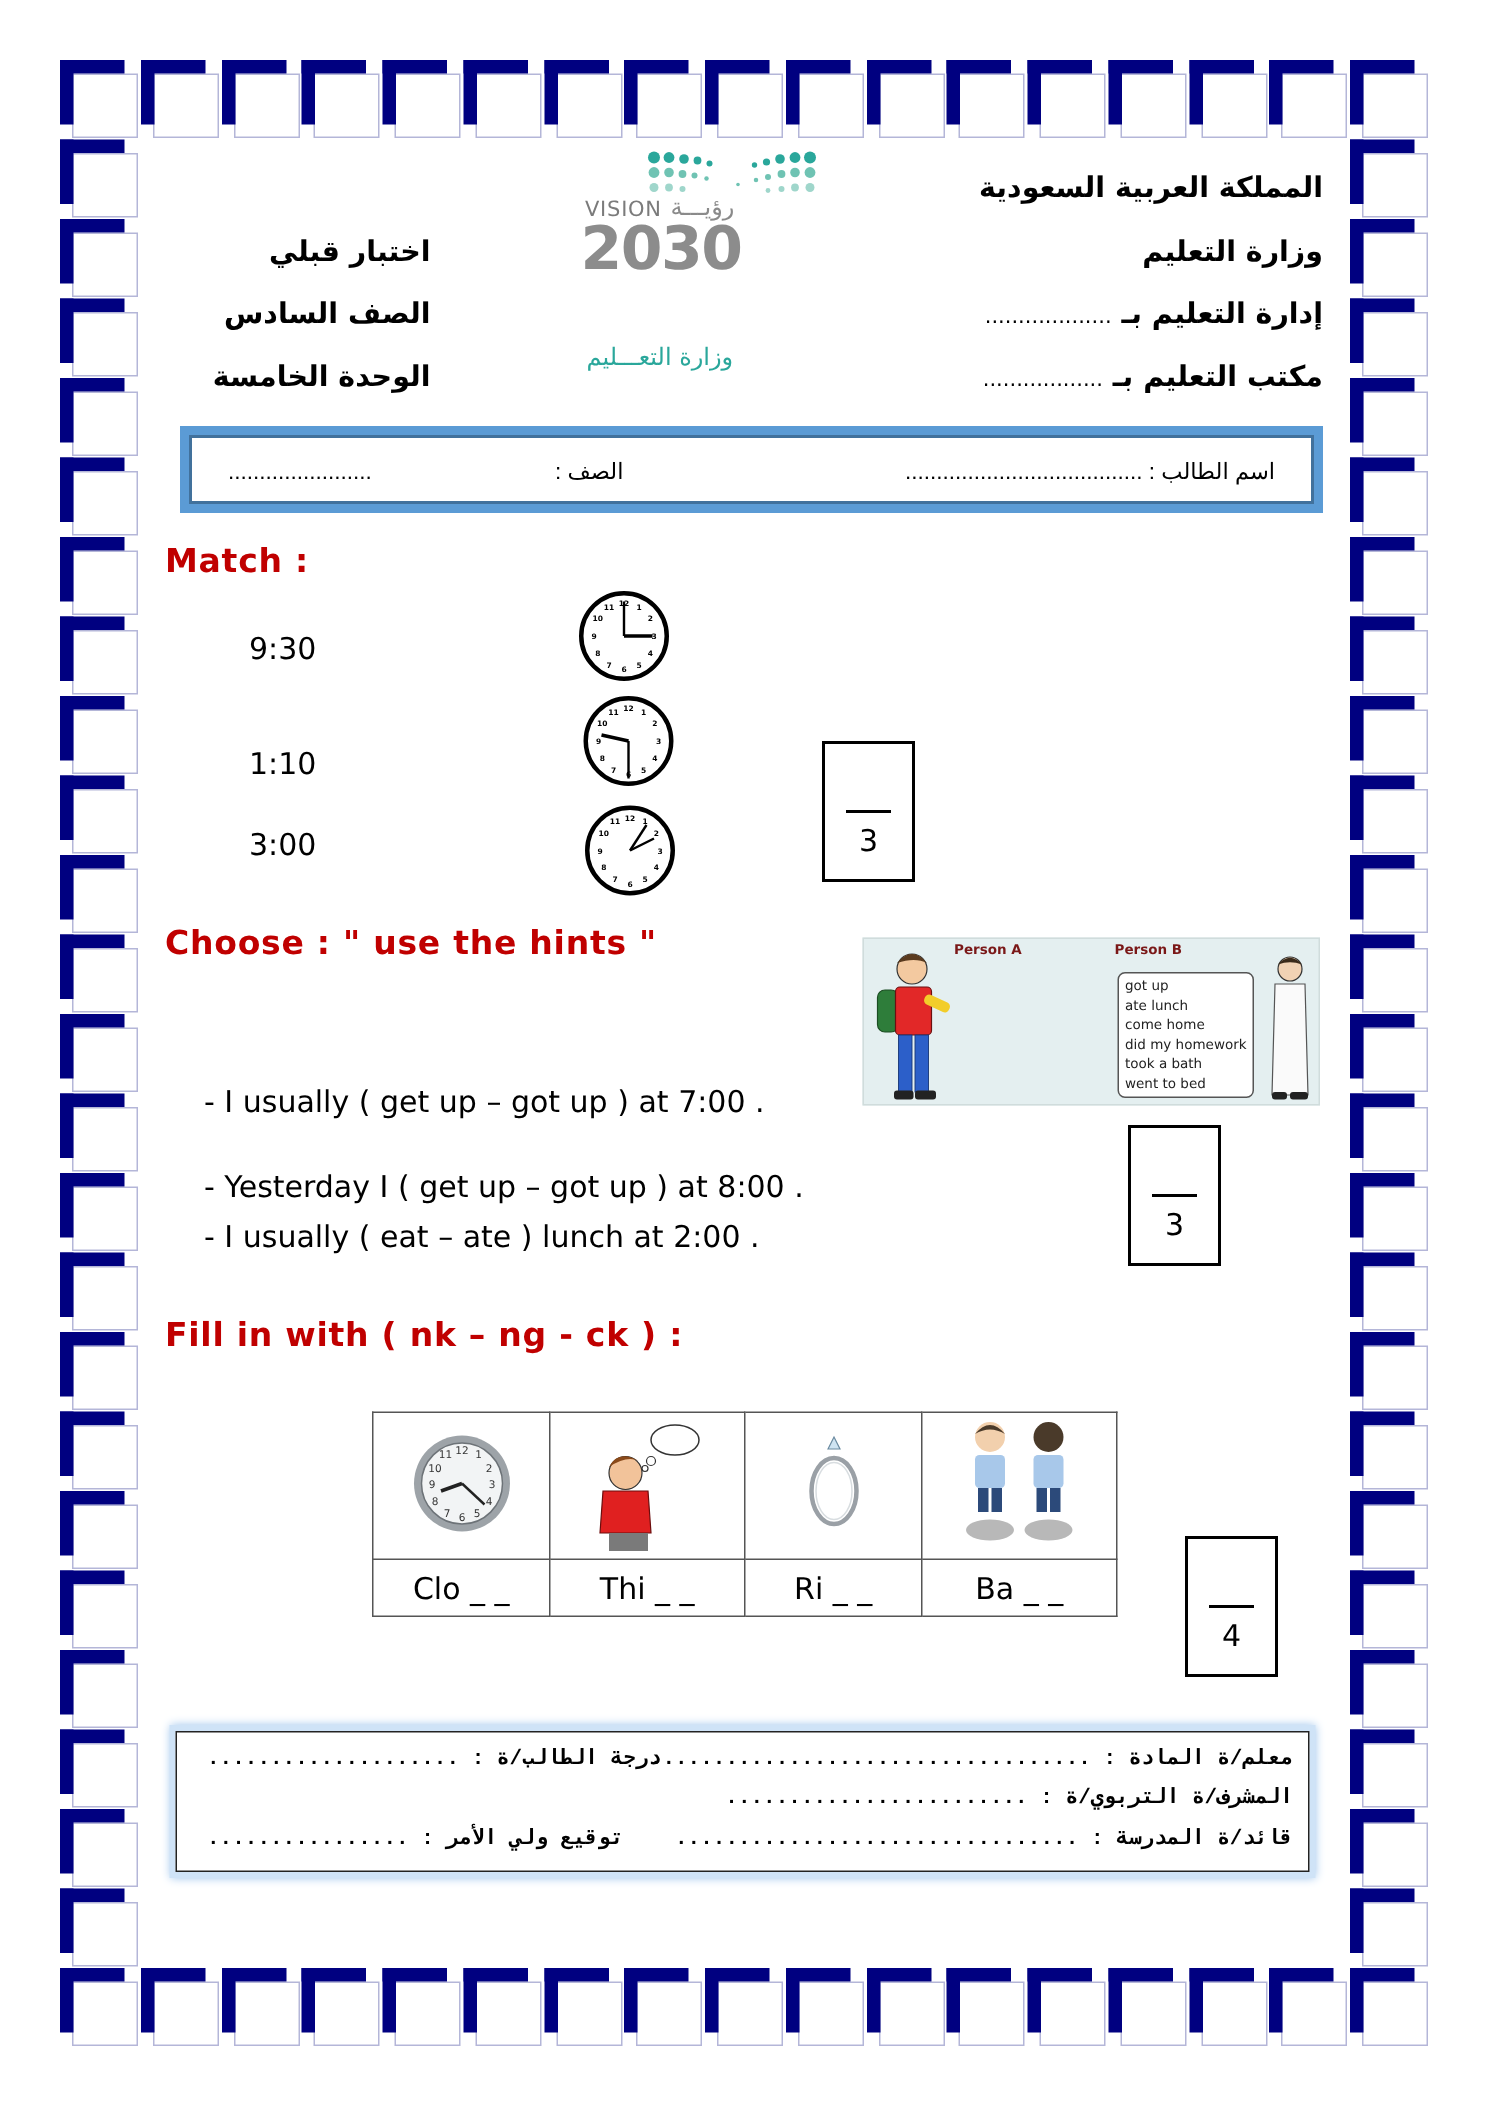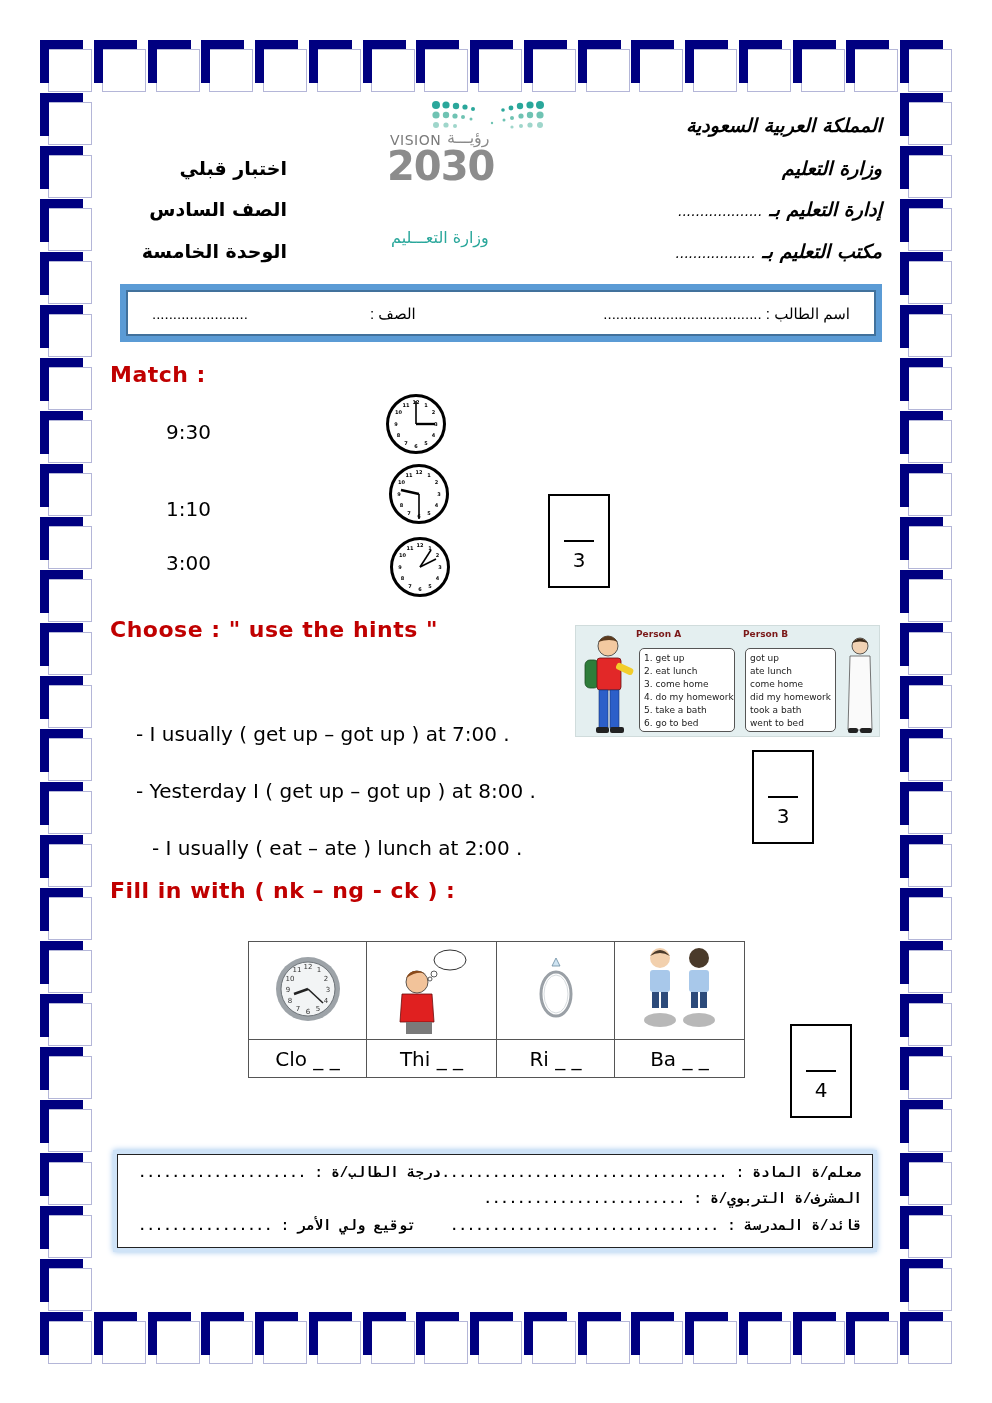--- a/index.html
+++ b/index.html
@@ -8,21 +8,21 @@
 
   
   #border-layer { position: absolute; left: 0; top: 0; width: 992px; height: 1403px; pointer-events: none; }
   .tile { position: absolute; width: 52px; height: 52px; }
   .tile .sq { position: absolute; left: 8px; top: 9px; width: 44px; height: 43px; border: 1px solid #b4b6d8; background: #fff; }
   .tile .lh { position: absolute; left: 0; top: 0; width: 43px; height: 9px; background: #000080; }
   .tile .lv { position: absolute; left: 0; top: 0; width: 9px; height: 43px; background: #000080; }
 
   .abs { position: absolute; }
   .ar { direction: rtl; font-family: "DejaVu Sans", sans-serif; font-weight: bold; }
-  .hdr-r { right: 110px; font-size: 19px; text-align: right; white-space: nowrap; font-style: italic; }
+  .hdr-r { right: 110px; font-size: 19px; text-align: right; white-space: nowrap; }
   .hdr-l { right: 705px; font-size: 19px; text-align: right; white-space: nowrap; }
   .dots { font-weight: normal; font-size: 14px; letter-spacing: 1px; }
 
   
   #logo { left: 385px; top: 100px; width: 160px; height: 110px; }
   .logo-dots { position: absolute; left: 45px; top: 0; width: 115px; height: 34px; }
   .logo-vision { position: absolute; left: 5px; top: 32px; font-size: 14px; color: #7b7b7b; font-family: "DejaVu Sans", sans-serif; letter-spacing: 0.5px; }
   .logo-roya { position: absolute; left: 62px; top: 28px; font-size: 16px; color: #8a8a8a; direction: rtl; }
   .logo-year { position: absolute; left: 2px; top: 44px; font-size: 40px; font-weight: bold; color: #8c8c8c; letter-spacing: -1px; font-family: "DejaVu Sans", sans-serif; line-height: 44px; }
   .logo-ministry { position: absolute; left: 6px; top: 84px; font-size: 16px; color: #2aa79b; direction: rtl; margin-top: 44px; }
@@ -611,48 +611,40 @@
     <rect x="5" y="30" width="14" height="28" rx="5" fill="#2e7d3a" stroke="#1b4d22" stroke-width="0.8"></rect>
     <rect x="17" y="28" width="24" height="32" rx="3" fill="#e22828" stroke="#6b1010" stroke-width="0.8"></rect>
     <rect x="38" y="32" width="18" height="7" rx="3" fill="#f2cd2a" transform="rotate(25 38 32)"></rect>
     <rect x="19" y="60" width="9" height="38" fill="#2c5fc9" stroke="#173577" stroke-width="0.6"></rect>
     <rect x="30" y="60" width="9" height="38" fill="#2c5fc9" stroke="#173577" stroke-width="0.6"></rect>
     <rect x="16" y="97" width="13" height="6" rx="2" fill="#222"></rect>
     <rect x="30" y="97" width="14" height="6" rx="2" fill="#222"></rect>
   </svg>
   <div class="hint-label" style="left:60px; top:3px;">Person A</div>
   <div class="hint-label" style="left:167px; top:3px;">Person B</div>
-  <div class="hint-bubble" style="left:63px; top:22px; width:96px; height:84px;">
-    <div>1. get up</div>
-    <div>2. eat lunch</div>
-    <div>3. come home</div>
-    <div>4. do my homework</div>
-    <div>5. take a bath</div>
-    <div>6. go to bed</div>
-  </div>
   <div class="hint-bubble" style="left:169px; top:22px; width:91px; height:84px;">
     <div>got up</div>
     <div>ate lunch</div>
     <div>come home</div>
     <div>did my homework</div>
     <div>took a bath</div>
     <div>went to bed</div>
   </div>
   <svg style="position:absolute; left:262px; top:8px;" width="40" height="102" viewBox="0 0 40 102">
     <circle cx="22" cy="12" r="8" fill="#f1d2b4" stroke="#333" stroke-width="0.8"></circle>
     <path d="M14 9 Q22 0 30 9 Q22 6 14 9Z" fill="#3a2a1a"></path>
     <path d="M12 22 L32 22 L34 96 L10 96 Z" fill="#fafafa" stroke="#555" stroke-width="0.8"></path>
     <rect x="10" y="94" width="10" height="5" rx="2" fill="#222"></rect>
     <rect x="22" y="94" width="12" height="5" rx="2" fill="#222"></rect>
   </svg>
 </div>
 
 <div class="abs comic" style="left:136px; top:722px;">-   I usually  (  get up  –  got up  ) at 7:00 .</div>
 <div class="abs comic" style="left:136px; top:779px;">-   Yesterday I  (  get up  –  got up  ) at 8:00 .</div>
-<div class="abs comic" style="left:152px; top:812px;margin-top:24px;">-   I usually  (  eat  –  ate  ) lunch at 2:00 .</div>
+<div class="abs comic" style="left:136px; top:812px;">-   I usually  (  eat  –  ate  ) lunch at 2:00 .</div>
 
 <div class="score-box" style="left:752px; top:750px; width:62px; height:94px;">
   <div class="line" style="top:44px;"></div>
   <div class="num" style="top:52px;">3</div>
 </div>
 
 <div class="abs title-red" style="left:110px; top:878px;">Fill in with (  nk  –  ng  -  ck  ) :</div>
 
 <table id="fill-table" class="abs">
   <tbody>

